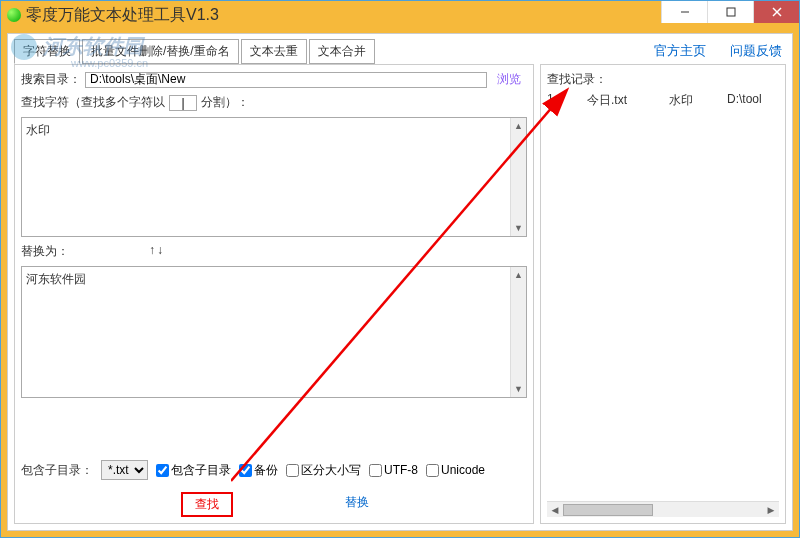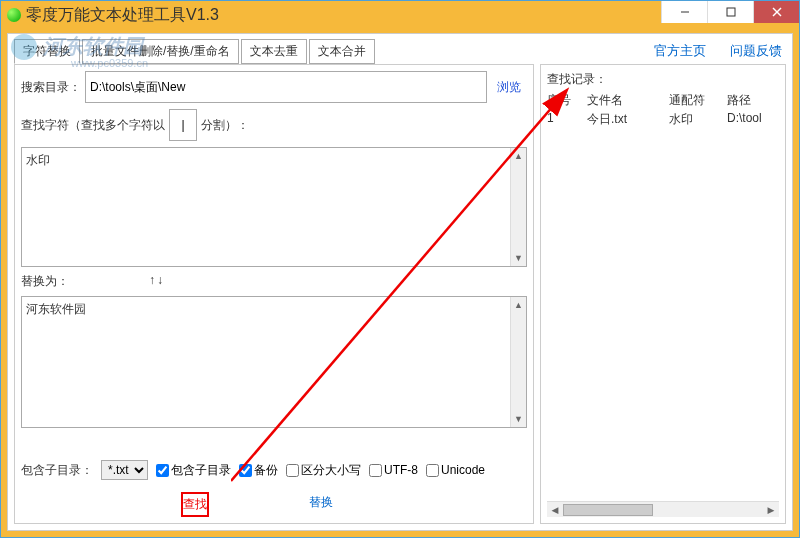--- a/index.html
+++ b/index.html
@@ -16,37 +16,37 @@
 .tabs-row{height:28px;display:flex;align-items:center;padding:4px 6px 0;gap:2px;border-bottom:0}
 .tab{padding:3px 8px;border:1px solid #aaa;background:#fff;cursor:pointer;font-size:12px;color:#333;position:relative;top:1px}
 .tab.active{border-bottom:1px solid #fff;z-index:2}
 .links{position:absolute;right:10px;top:8px;display:flex;gap:24px}
 .links a{color:#0066cc;text-decoration:none;font-size:13px;cursor:pointer}
 .content{position:absolute;left:6px;right:6px;top:30px;bottom:6px;display:flex;gap:6px}
 .left{flex:0 0 520px;border:1px solid #ccc;padding:6px;display:flex;flex-direction:column;gap:6px;background:#fff}
 .right{flex:1;border:1px solid #ccc;padding:6px;background:#fff;display:flex;flex-direction:column}
 .row{display:flex;align-items:center;gap:4px}
 .label{color:#333;white-space:nowrap}
-input[type=text]{border:1px solid #aaa;padding:2px 4px;font-size:12px;height:32px}
+input[type=text]{border:1px solid #aaa;padding:2px 4px;font-size:12px;height:16px}
 .dir-input{flex:1}
-.browse{color:#1d4ed8;cursor:pointer;padding:0 6px}
+.browse{color:#8b5cf6;cursor:pointer;padding:0 6px}
 .sep-input{width:28px;text-align:center}
 .textarea{border:1px solid #aaa;background:#fff;padding:4px;font-size:12px;color:#333;overflow:auto;position:relative}
 .ta1{height:120px}
 .ta2{height:132px}
 .scroll-track{position:absolute;right:0;top:0;bottom:0;width:16px;background:#f0f0f0;border-left:1px solid #ddd}
 .scroll-arrow{height:16px;display:flex;align-items:center;justify-content:center;color:#666;font-size:9px}
 .replace-hdr{display:flex;gap:80px}
 .swap{cursor:pointer;color:#333;letter-spacing:2px}
 .bottom{display:flex;align-items:center;gap:8px;margin-top:auto;padding-top:6px}
 select{border:1px solid #aaa;height:20px;font-size:12px;padding:0 2px}
 .chk{display:flex;align-items:center;gap:2px;cursor:pointer}
 .chk input{width:13px;height:13px}
 .action-row{display:flex;gap:100px;padding-left:160px;margin-top:6px}
-.action{color:#0066cc;cursor:pointer;padding:2px 0}
+.action{color:#0066cc;cursor:pointer;padding:2px 12px}
 .action.hl{border:2px solid #e00;color:#e00}
 .right-title{color:#333;margin-bottom:4px}
 .table{flex:1;overflow:auto;position:relative}
 .thead,.trow{display:flex;font-size:12px}
 .thead{color:#333;margin-bottom:2px}
 .trow{color:#333}
 .c1{width:40px}.c2{width:82px}.c3{width:58px}.c4{flex:1}
 .hscroll{height:16px;background:#f0f0f0;border-top:1px solid #ddd;display:flex;align-items:center}
 .hscroll .harrow{width:16px;text-align:center;color:#666;font-size:9px}
 .hscroll .hthumb{width:90px;height:12px;background:#cdcdcd;border:1px solid #aaa}
@@ -159,26 +159,20 @@
         </div>
         <div class="action-row">
           <span class="action hl">查找</span>
           <span class="action">替换</span>
         </div>
       </div>
 
       <div class="right">
         <div class="right-title">查找记录：</div>
         <div class="table">
-          <div class="thead">
-            <div class="c1">序号</div>
-            <div class="c2">文件名</div>
-            <div class="c3">通配符</div>
-            <div class="c4">路径</div>
-          </div>
           <div class="trow">
             <div class="c1">1</div>
             <div class="c2">今日.txt</div>
             <div class="c3">水印</div>
             <div class="c4">D:\tool</div>
           </div>
         </div>
         <div class="hscroll">
           <div class="harrow">◀</div>
           <div class="hthumb"></div>

